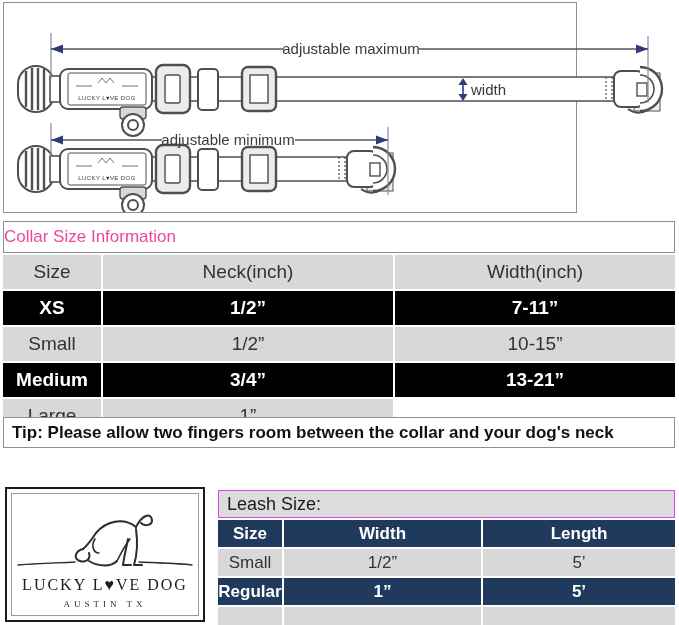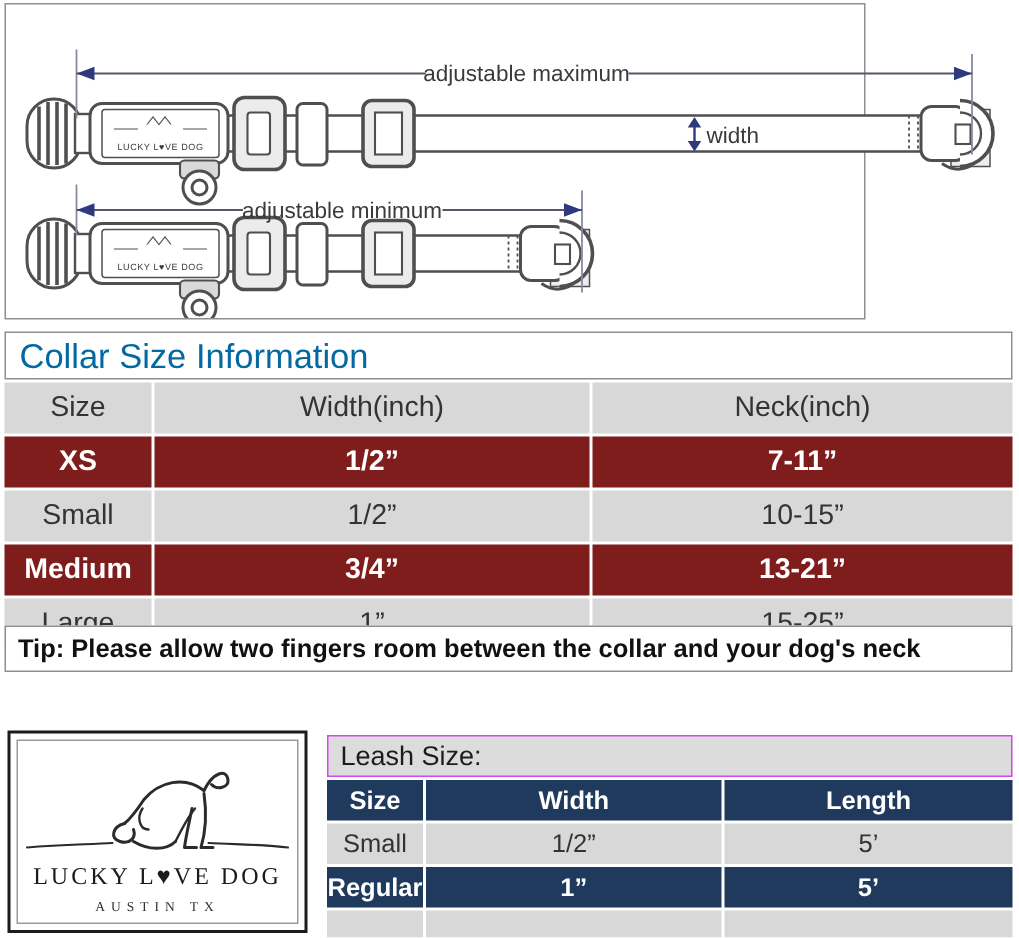--- a/index.html
+++ b/index.html
@@ -12,32 +12,32 @@
   .diagram-box {
     position:absolute; left:3px; top:2px; width:574px; height:211px;
     border:1px solid #8f8f8f; box-sizing:border-box; background:#fff;
   }
   .diagram-box svg { display:block; }
 
   
   .collar-title {
     position:absolute; left:3px; top:221px; width:672px; height:32px;
     border:1px solid #8f8f8f; box-sizing:border-box; background:#fff;
-    font-size:23px; color:#0369a1; line-height:30px; padding-left:9px;
+    font-size:17px; color:#ec4899; line-height:30px; 
   }
   .collar-table {
     position:absolute; left:3px; top:255px; width:672px;
     display:flex; flex-direction:column; gap:2px; background:#fff;
   }
   .trow { display:grid; grid-template-columns:98px 290px 1fr; gap:2px; }
   .trow > div { display:flex; align-items:center; justify-content:center; }
   .trow.head  { height:34px; }
   .trow.body  { height:34px; }
   .cell-gray  { background:#d8d8d8; color:#333; font-size:19px; }
-  .cell-navy  { background:#7f1d1d; color:#fff; font-size:19px; font-weight:bold;text-align:center; }
+  .cell-navy  { background:#000000; color:#fff; font-size:19px; font-weight:bold;text-align:center; }
 
   .tip-box {
     position:absolute; left:3px; top:417px; width:672px; height:31px;
     border:1px solid #8f8f8f; box-sizing:border-box; background:#fff;
     font-size:17px; font-weight:bold; color:#111; line-height:29px; padding-left:8px;
     white-space:nowrap;
   }
 
   
   .brand-box {
@@ -162,42 +162,41 @@
         <text x="224" y="142" text-anchor="middle" font-size="15" fill="#3a3a3a">adjustable minimum</text>
       </g>
     </svg>
   </div>
 
   <div class="collar-title">Collar Size Information</div>
 
   <div class="collar-table">
     <div class="trow head">
       <div class="cell-gray">Size</div>
+      <div class="cell-gray">Neck(inch)</div>
       <div class="cell-gray">Width(inch)</div>
-      <div class="cell-gray">Neck(inch)</div>
     </div>
     <div class="trow body">
       <div class="cell-navy">XS</div>
       <div class="cell-navy">1/2”</div>
       <div class="cell-navy">7-11”</div>
     </div>
     <div class="trow body">
       <div class="cell-gray">Small</div>
       <div class="cell-gray">1/2”</div>
       <div class="cell-gray">10-15”</div>
     </div>
     <div class="trow body">
       <div class="cell-navy">Medium</div>
       <div class="cell-navy">3/4”</div>
       <div class="cell-navy">13-21”</div>
     </div>
     <div class="trow body">
       <div class="cell-gray">Large</div>
       <div class="cell-gray">1”</div>
-      <div class="cell-gray">15-25”</div>
     </div>
   </div>
 
   <div class="tip-box">Tip: Please allow two fingers room between the collar and your dog's neck</div>
 
   <div class="brand-box">
     <div class="inner">
       <svg width="184" height="72" viewBox="0 0 184 72">
         <g stroke="#2b2b2b" fill="none" stroke-width="2" stroke-linecap="round">
           <path d="M 123 19 C 129 7, 138 4, 139 12 C 139.5 17, 132 19, 128 15"></path>

